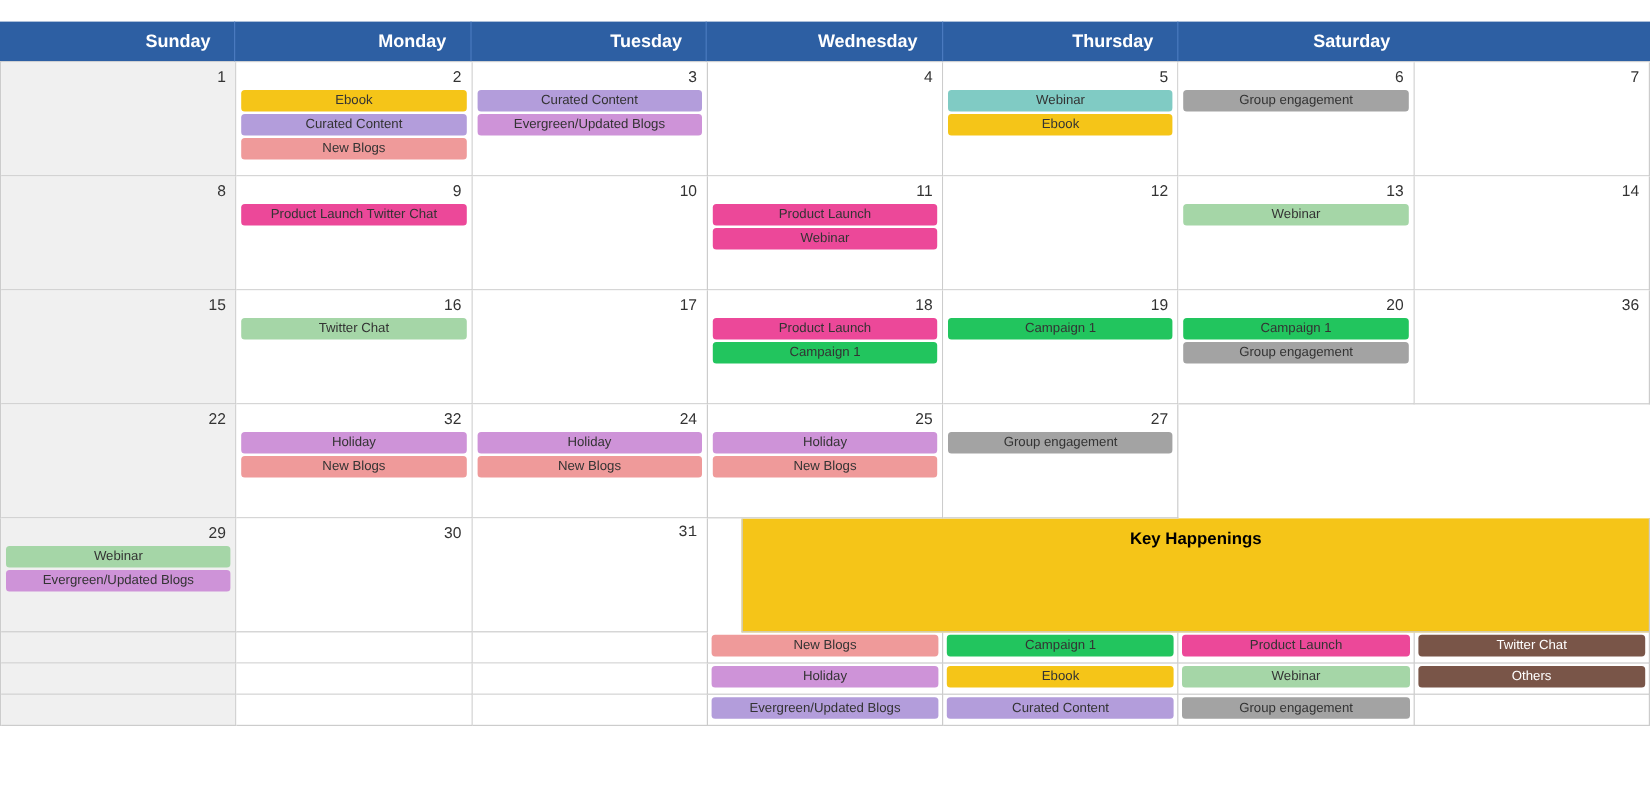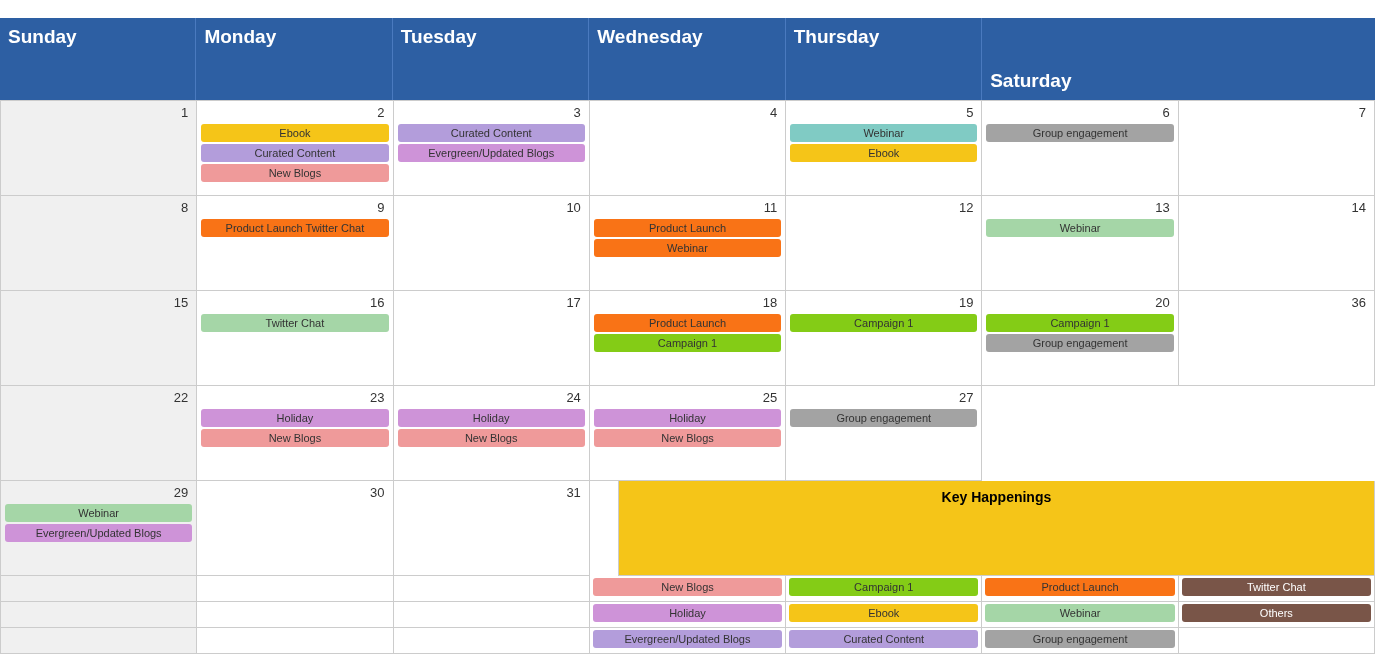--- a/index.html
+++ b/index.html
@@ -17,27 +17,27 @@
     }
 
     .calendar-header {
       display: grid;
       grid-template-columns: repeat(7, 1fr);
       background: #2d5fa3;
     }
 
     .calendar-header .day-name {
       color: #fff;
-      text-align: left;
-      padding: 8px 8px;
-      font-size: 19px;
+      text-align: right;
+      padding: 8px 20px;
+      font-size: 15px;
       font-weight: bold;
       border-right: 1px solid #4a7abf;
     }
-    .calendar-header .day-name:last-child { border-right: none; margin-top: 44px; }
+    .calendar-header .day-name:last-child { border-right: none; }
 
     .calendar-body {
       display: grid;
       grid-template-columns: repeat(7, 1fr);
       border-left: 1px solid #ccc;
       border-top: 1px solid #ccc;
     }
 
     .cell {
       border-right: 1px solid #ccc;
@@ -68,23 +68,23 @@
       padding: 3px 4px;
       margin-bottom: 2px;
       color: #333;
     }
 
     .ev-yellow { background: #f5c518; color: #333; }
     .ev-purple { background: #b39ddb; color: #333; }
     .ev-salmon { background: #ef9a9a; color: #333; }
     .ev-green { background: #80cbc4; color: #333; }
     .ev-light-green { background: #a5d6a7; color: #333; }
-    .ev-peach { background: #84cc16; color: #333; }
+    .ev-peach { background: #22c55e; color: #333; }
     .ev-pink { background: #a3a3a3; color: #333; }
-    .ev-teal { background: #f97316; color: #333; }
+    .ev-teal { background: #ec4899; color: #333; }
     .ev-lavender { background: #ce93d8; color: #333; }
     .ev-dark-brown { background: #795548; color: #fff; }
   </style>
 </head>
 <body>
 
 <div class="page-title"></div>
 
 <div class="calendar-wrapper">
 
@@ -176,21 +176,21 @@
         <div class="event ev-peach">Campaign 1</div>
         <div class="event ev-pink">Group engagement</div>
       </div>
       <div class="cell">
         <div class="cell-date">36</div>
       </div>
       <div class="cell gray-bg">
         <div class="cell-date">22</div>
       </div>
       <div class="cell">
-        <div class="cell-date">23</div>
+        <div class="cell-date">32</div>
         <div class="event ev-lavender">Holiday</div>
         <div class="event ev-salmon">New Blogs</div>
       </div>
       <div class="cell">
         <div class="cell-date">24</div>
         <div class="event ev-lavender">Holiday</div>
         <div class="event ev-salmon">New Blogs</div>
       </div>
       <div class="cell">
         <div class="cell-date">25</div>
@@ -206,21 +206,21 @@
   <div id="week5-container" style="border-left: 1px solid rgb(204, 204, 204);">
       <div style="display: grid; grid-template-columns: repeat(7, 1fr);">
         <div class="cell gray-bg" style="grid-row: 1;">
           <div class="cell-date">29</div>
           <div class="event ev-light-green">Webinar</div>
           <div class="event ev-lavender">Evergreen/Updated Blogs</div>
         </div>
         <div class="cell" style="grid-row: 1;">
           <div class="cell-date">30</div>
         </div>
-        <div class="cell" style="grid-row: 1;">
+        <div class="cell" style="grid-row: 1; font-family: Liberation Mono, monospace;">
           <div class="cell-date">31</div>
         </div>
         <div style="grid-column: 4 / 8; background: rgb(245, 197, 24); text-align: center; font-weight: bold; font-size: 14px; padding: 8px; border-right: 1px solid rgb(204, 204, 204); border-bottom: 1px solid rgb(204, 204, 204); border-left: 1px solid rgb(204, 204, 204); margin-left: 28px;">Key Happenings</div>
       </div>
       <div style="display: grid; grid-template-columns: repeat(7, 1fr);">
         <div style="border-right: 1px solid rgb(204, 204, 204); border-bottom: 1px solid rgb(204, 204, 204); min-height: 26px; background: rgb(240, 240, 240);"></div>
         <div style="border-right: 1px solid rgb(204, 204, 204); border-bottom: 1px solid rgb(204, 204, 204); min-height: 26px; background: rgb(255, 255, 255);"></div>
         <div style="border-right: 1px solid rgb(204, 204, 204); border-bottom: 1px solid rgb(204, 204, 204); min-height: 26px; background: rgb(255, 255, 255);"></div>
         <div style="border-right: 1px solid rgb(204, 204, 204); border-bottom: 1px solid rgb(204, 204, 204); padding: 2px 3px; min-height: 26px;">
           <div class="event ev-salmon">New Blogs</div>

